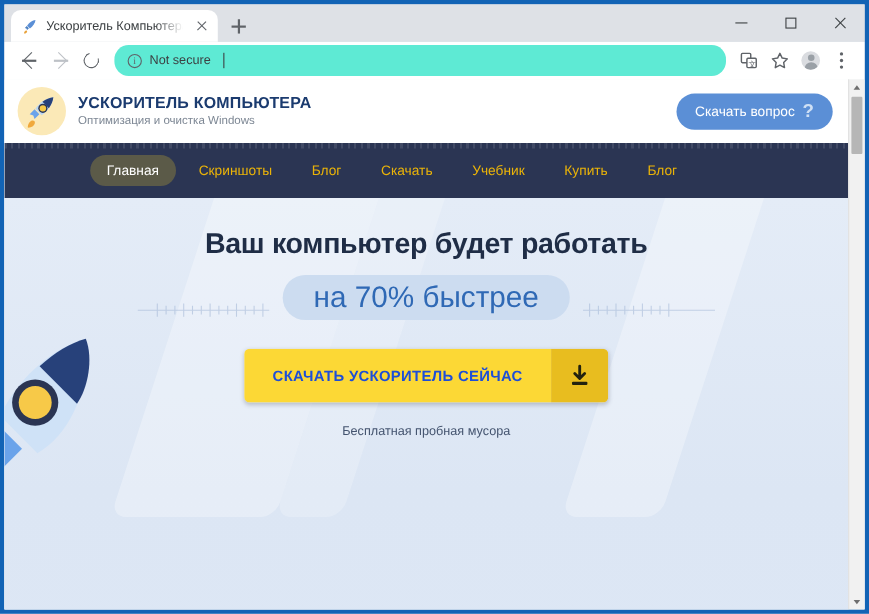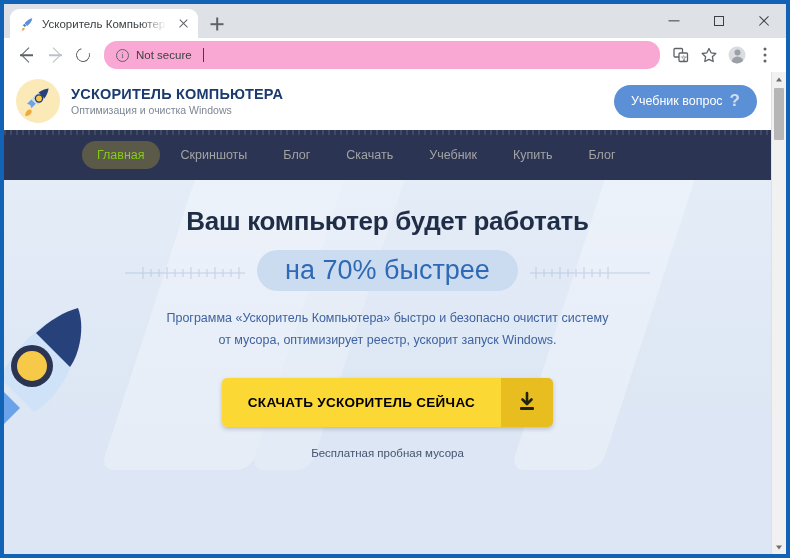--- a/index.html
+++ b/index.html
@@ -74,21 +74,21 @@
   .arrow-r { border-right: 1.5px solid #bdc1c6; border-top: 1.5px solid #bdc1c6;
              transform: translate(-65%,-50%) rotate(45deg); }
   .arrow-l-bar { position: absolute; left: 6px; top: 50%; width: 13px; height: 1.5px;
                  background: #5f6368; transform: translateY(-50%); }
   .arrow-r-bar { position: absolute; left: 7px; top: 50%; width: 13px; height: 1.5px;
                  background: #bdc1c6; transform: translateY(-50%); }
   .reload { width: 14px; height: 14px; border: 1.5px solid #5f6368; border-radius: 50%;
             border-top-color: transparent; position: absolute; left: 50%; top: 50%;
             transform: translate(-50%,-50%) rotate(30deg); }
   .omnibox {
-    flex: 1 1 auto; height: 26px; background: #f9a8d4; border-radius: 13px;
+    flex: 1 1 auto; height: 26px; background: #5eead4; border-radius: 13px;
     display: flex; align-items: center; gap: 7px; padding: 14px 12px;
     margin: 0 6px; font-size: 11.5px; color: #3c4043; position: relative;
   }
   .info-icon { width: 13px; height: 13px; border: 1.3px solid #5f6368; border-radius: 50%;
                position: relative; flex: 0 0 13px; }
   .info-icon::after { content: "i"; position: absolute; left: 50%; top: 50%;
                       transform: translate(-50%,-50%); font-size: 9px;
                       font-family: "Liberation Serif", serif; color: #5f6368; }
   .caret { width: 1px; height: 14px; background: #3c4043; margin-left: 4px; }
   .tbicon { width: 26px; height: 26px; position: relative; flex: 0 0 26px; }
@@ -128,51 +128,51 @@
   .ask-q { font-size: 17px; font-weight: bold; color: #cfe0f5; }
 
   
   .nav { height: 50px; background: #2b3553; display: flex; align-items: center;
          padding-left: 78px; gap: 6px; position: relative; }
   .nav::before {
     content: ""; position: absolute; left: 0; right: 0; top: 0; height: 5px;
     background: repeating-linear-gradient(to right,
       rgba(255,255,255,.10) 0 2px, transparent 2px 6px);
   }
-  .nav-item { color: #a3a3a3; font-size: 12.5px; padding: 7px 15px;
+  .nav-item { color: #eab308; font-size: 12.5px; padding: 7px 15px;
               border-radius: 16px; cursor: pointer; white-space: nowrap; }
-  .nav-item.active { background: #5b5a48; color: #84cc16; }
+  .nav-item.active { background: #5b5a48; color: #ffffff; }
 
   
   .hero { position: relative; height: 100%;
           background: linear-gradient(180deg,#e4ecf7 0%,#dce6f4 55%,#dde7f5 100%);
           overflow: hidden; text-align: center; }
   .swoosh { position: absolute; width: 150px; height: 330px;
             background: rgba(255,255,255,.30); transform: skewX(-18deg);
             top: -40px; border-radius: 14px; pointer-events: none; }
   .rocket-big { position: absolute; left: -34px; top: 120px; width: 150px;
                 height: 200px; pointer-events: none; }
 
   .h1 { position: relative; font-size: 26px; font-weight: bold; color: #1f2d46;
         margin-top: 26px; letter-spacing: -.3px; }
-  .pill-row { position: relative; display: flex; align-items: center;
+  .pill-row { position: relative; display: flex; align-items: flex-end;
               justify-content: center; gap: 0; margin-top: 13px; }
   .ruler { width: 120px; height: 22px; opacity: .55; }
   .pill { background: #ccdcf0; color: #2f69b5; font-size: 27px;
           border-radius: 24px; padding: 5px 28px; margin: 0 12px; white-space: nowrap; }
   .h2 { position: relative; font-size: 26px; color: #2b3a52; margin-top: 16px;
         font-weight: normal; }
   .body-copy { position: relative; font-size: 12.5px; color: #3f62a0;
                line-height: 1.75; margin-top: 17px; }
 
   .cta-wrap { position: relative; margin-top: 26px; display: flex;
               justify-content: center; }
   .cta { display: flex; align-items: stretch; border-radius: 5px; overflow: hidden;
          box-shadow: 0 2px 4px rgba(60,70,90,.28); cursor: pointer; }
-  .cta-label { background: #fcd835; color: #000000; font-size: 13.5px;
+  .cta-label { background: #fcd835; color: #1d4ed8; font-size: 13.5px;
                font-weight: bold; letter-spacing: .3px; padding: 17px 26px;
                display: flex; align-items: center; }
   .cta-icon { background: #e8bd1f; width: 52px; display: flex; align-items: center;
               justify-content: center; }
   .note { position: relative; font-size: 11.5px; color: #44546f; line-height: 1.85;
           margin-top: 16px; }
 
   
   .scrollbar { position: absolute; right: 0; top: 0; bottom: 0; width: 15px;
                background: #f1f1f1; border-left: 1px solid #e0e0e0; }
@@ -272,21 +272,21 @@
             <circle cx="23" cy="19.5" r="2.9" fill="#f7c948"></circle>
             <path d="M15.4 20.4 11 24.8l3.3 1.1 1.1 3.3 4.4-4.4z" fill="#6aa3ea"></path>
             <path d="M10.5 32.5c1.6-2 3.7-2.3 4.7-1.4 1 1 .7 3.1-1.3 4.7-1.2.9-3.7 1.4-4.6 1.2-.2-.9.3-3.3 1.2-4.5z" fill="#f0a93c"></path>
           </svg>
         </div>
         <div class="logo-text">
           <div class="logo-title">УСКОРИТЕЛЬ КОМПЬЮТЕРА</div>
           <div class="logo-sub">Оптимизация и очистка Windows</div>
         </div>
         <button class="ask-btn">
-          <span>Учебник вопрос</span>
+          <span>Скачать вопрос</span>
           <span class="ask-q">?</span>
         </button>
       </div>
 
       <div class="nav">
         <div class="nav-item active">Главная</div>
         <div class="nav-item">Скриншоты</div>
         <div class="nav-item">Блог</div>
         <div class="nav-item">Скачать</div>
         <div class="nav-item">Учебник</div>
@@ -346,24 +346,20 @@
                 <line x1="54" y1="7" x2="54" y2="19"></line>
                   <line x1="62" y1="9" x2="62" y2="17"></line>
                 <line x1="70" y1="9" x2="70" y2="17"></line>
                   <line x1="78" y1="7" x2="78" y2="19"></line>
               </g>
             </svg>
           </span>
         </div>
 
 
-        <div class="body-copy">
-          <div>Программа «Ускоритель Компьютера» быстро и безопасно очистит систему</div>
-          <div>от мусора, оптимизирует реестр, ускорит запуск Windows.</div>
-        </div>
 
         <div class="cta-wrap">
           <div class="cta">
             <span class="cta-label">СКАЧАТЬ УСКОРИТЕЛЬ СЕЙЧАС</span>
             <span class="cta-icon">
               <svg width="24" height="24" viewBox="0 0 24 24">
                 <path d="M12 3v10M12 14l-4.5-4.5M12 14l4.5-4.5" stroke="#22220f" stroke-width="2.6" fill="none" stroke-linecap="round" stroke-linejoin="round"></path>
                 <rect x="5" y="17" width="14" height="3" rx="1" fill="#22220f"></rect>
               </svg>
             </span>

